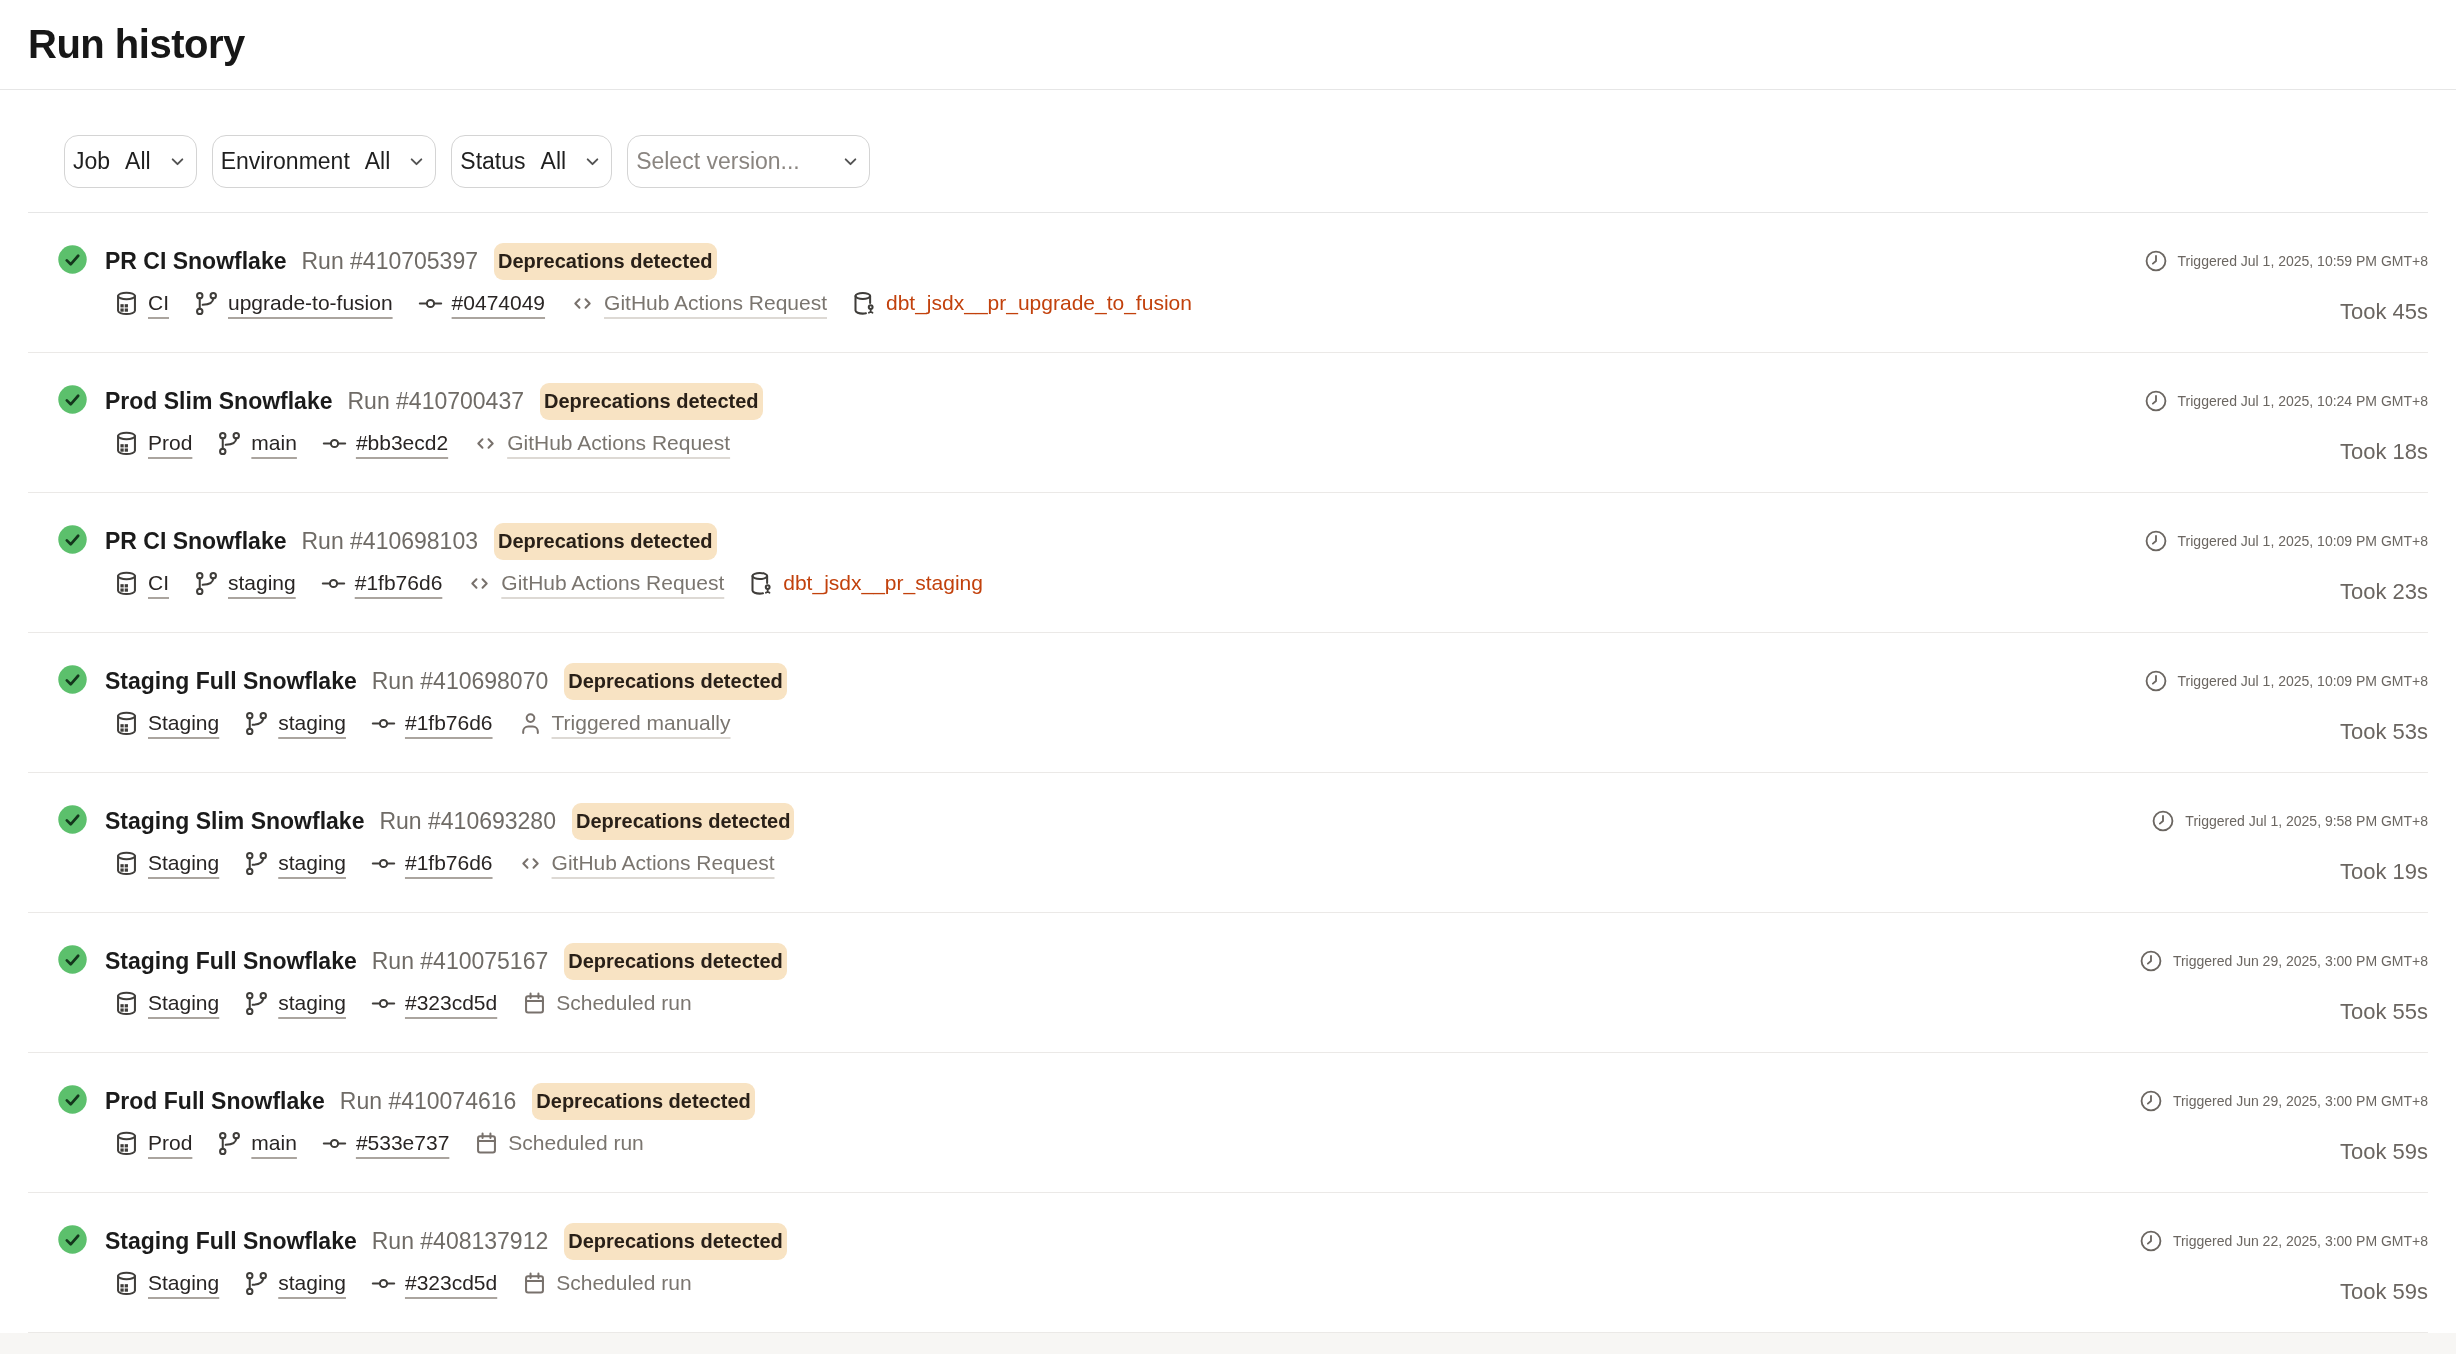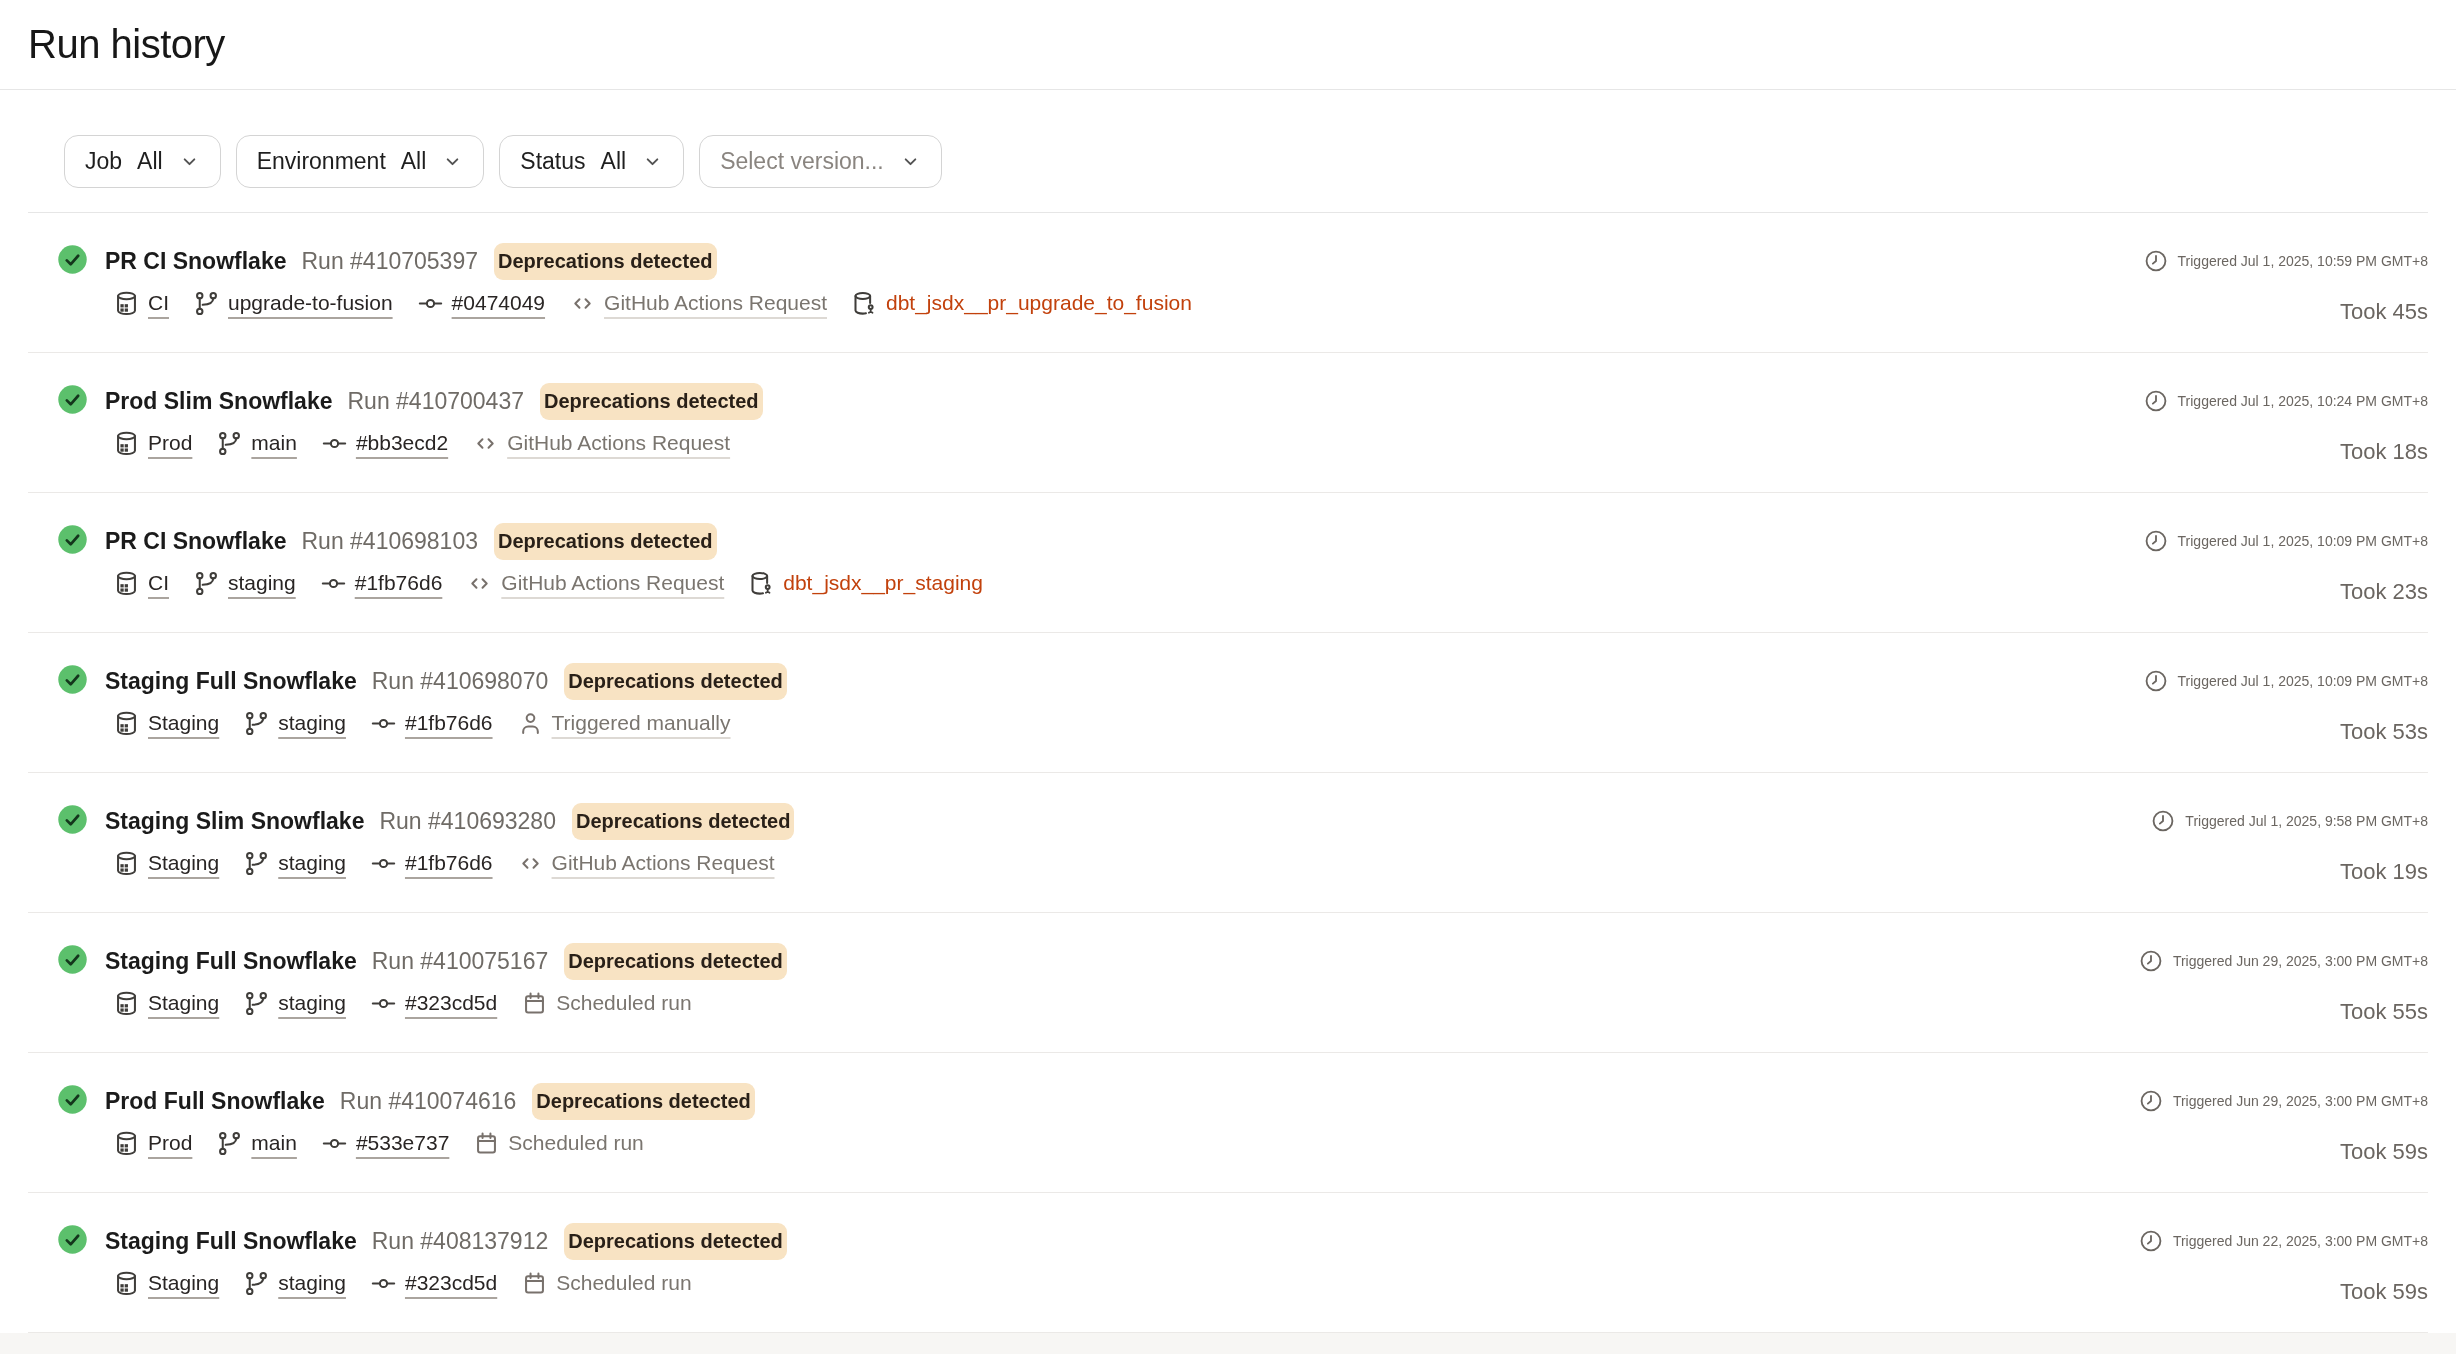--- a/index.html
+++ b/index.html
@@ -1,26 +1,26 @@
 <!DOCTYPE html>
 <html><head>
 <meta charset="utf-8">
 <style>
   * { box-sizing: border-box; margin: 0; padding: 0; }
   html, body { width: 2456px; height: 1354px; overflow: hidden; background: #ffffff;
     font-family: "Liberation Sans", "DejaVu Sans", sans-serif; color: #1c1c1c; }
 
   
   .page-header { height: 90px; border-bottom: 1px solid #e6e6e6; display: flex; align-items: center; padding-left: 28px; }
-  .page-title { font-size: 40px; font-weight: 400; letter-spacing: -0.5px; color: #171717; }
+  .page-title { font-size: 40px; font-weight: 700; letter-spacing: -0.5px; color: #171717; }
 
   
   .filters { display: flex; gap: 15px; margin: 45px 28px 0 36px; padding-bottom: 24px; border-bottom: 0; }
   .filters-wrap { border-bottom: 1px solid #e6e6e6; margin: 0 28px; }
-  .filter-btn { display: inline-flex; align-items: center; height: 53px; padding: 0 20px;
+  .filter-btn { display: inline-flex; align-items: center; height: 53px; padding: 0 8px;
     border: 1.5px solid #d4d4d4; border-radius: 14px; background: #fff; font-size: 23px; cursor: pointer; }
   .filter-btn .f-label { font-weight: 500; color: #1f1f1f; }
   .filter-btn .f-value { font-weight: 500; color: #1f1f1f; margin-left: 15px; }
   .filter-btn .chev { margin-left: 16px; display: inline-flex; }
   .filter-btn.placeholder { min-width: 243px; justify-content: space-between; }
   .filter-btn.placeholder .f-label { color: #8a8580; font-weight: 400; }
 
   
   .run-list { }
   .run-row { height: 140px; margin: 0 28px; border-bottom: 1px solid #ebe9e7; display: flex; padding-top: 31px; }

